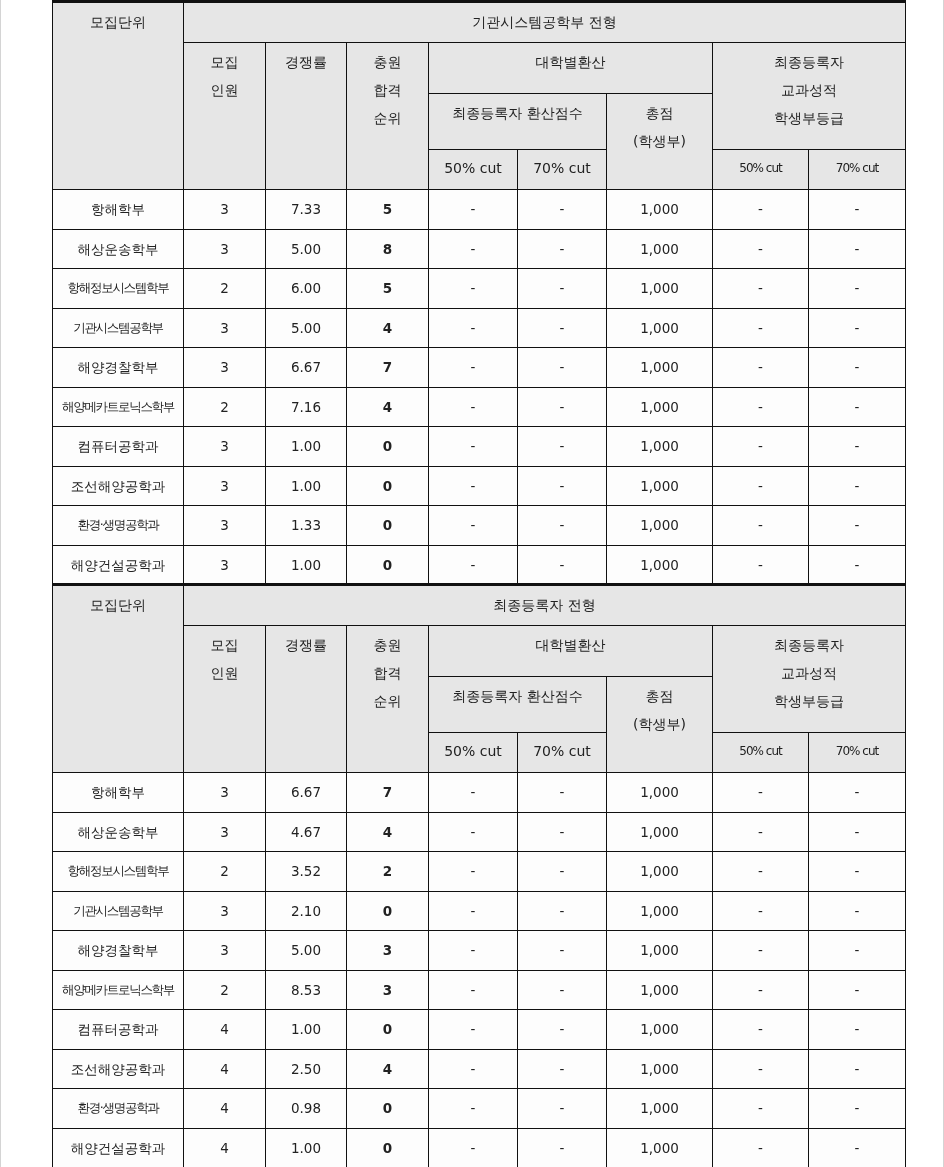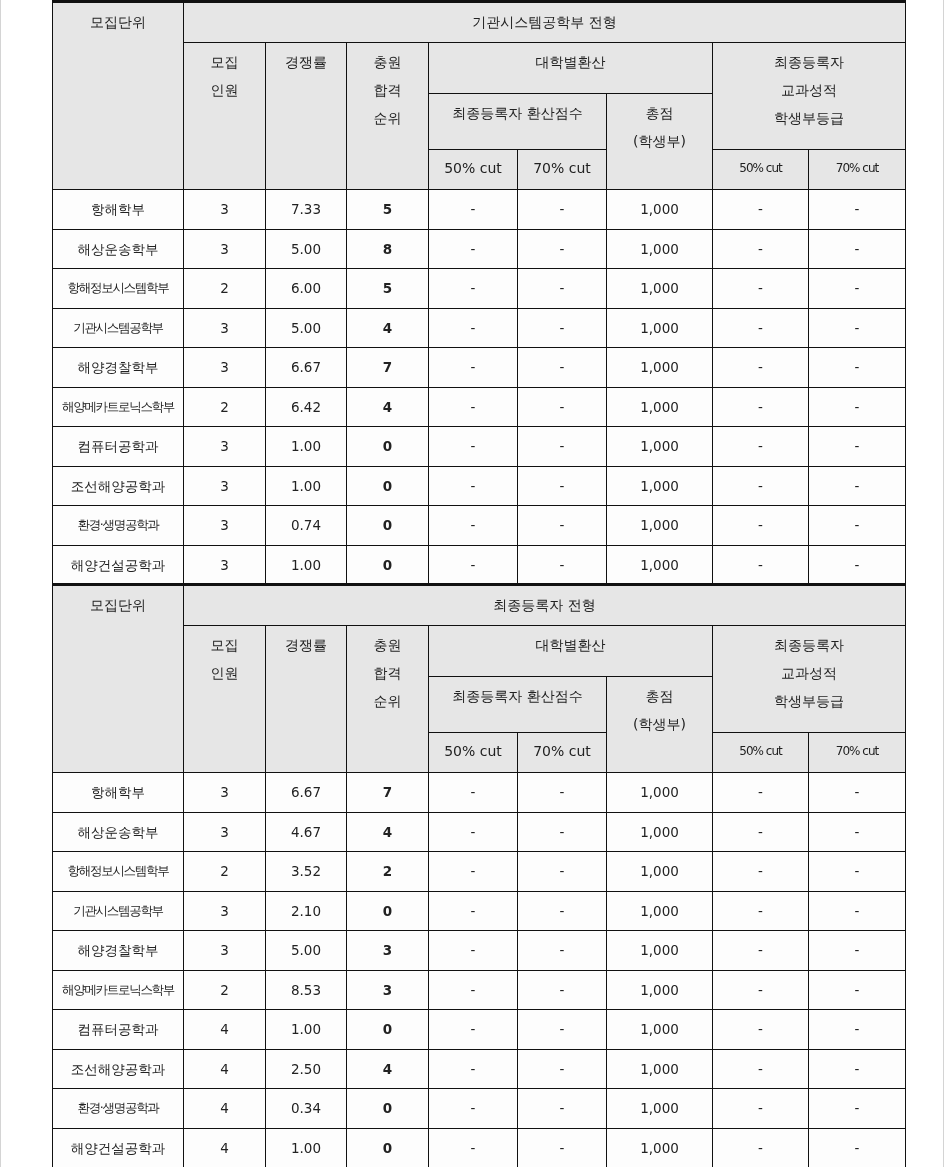--- a/index.html
+++ b/index.html
@@ -132,21 +132,21 @@
     <td class="d">-</td>
     <td class="d">-</td>
     <td class="d">1,000</td>
     <td class="d">-</td>
     <td class="d">-</td>
   </tr>
 
   <tr style="height:39.5px">
     <td class="d narrow">해양메카트로닉스학부</td>
     <td class="d">2</td>
-    <td class="d">6.42</td>
+    <td class="d">7.16</td>
     <td class="d bold">4</td>
     <td class="d">-</td>
     <td class="d">-</td>
     <td class="d">1,000</td>
     <td class="d">-</td>
     <td class="d">-</td>
   </tr>
 
   <tr style="height:39.5px">
     <td class="d">컴퓨터공학과</td>
@@ -168,21 +168,21 @@
     <td class="d">-</td>
     <td class="d">-</td>
     <td class="d">1,000</td>
     <td class="d">-</td>
     <td class="d">-</td>
   </tr>
 
   <tr style="height:39.5px">
     <td class="d narrow">환경·생명공학과</td>
     <td class="d">3</td>
-    <td class="d">0.74</td>
+    <td class="d">1.33</td>
     <td class="d bold">0</td>
     <td class="d">-</td>
     <td class="d">-</td>
     <td class="d">1,000</td>
     <td class="d">-</td>
     <td class="d">-</td>
   </tr>
 
   <tr style="height:39.5px">
     <td class="d">해양건설공학과</td>
@@ -342,21 +342,21 @@
     <td class="d">-</td>
     <td class="d">-</td>
     <td class="d">1,000</td>
     <td class="d">-</td>
     <td class="d">-</td>
   </tr>
 
   <tr style="height:39.5px">
     <td class="d narrow">환경·생명공학과</td>
     <td class="d">4</td>
-    <td class="d">0.34</td>
+    <td class="d">0.98</td>
     <td class="d bold">0</td>
     <td class="d">-</td>
     <td class="d">-</td>
     <td class="d">1,000</td>
     <td class="d">-</td>
     <td class="d">-</td>
   </tr>
 
   <tr style="height:39.5px">
     <td class="d">해양건설공학과</td>

